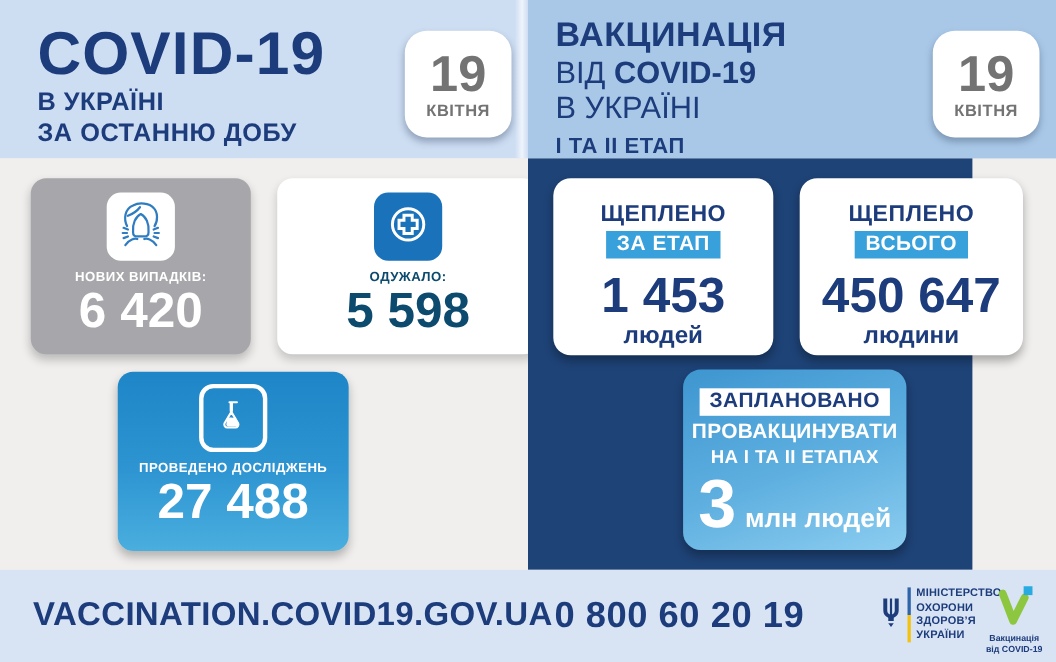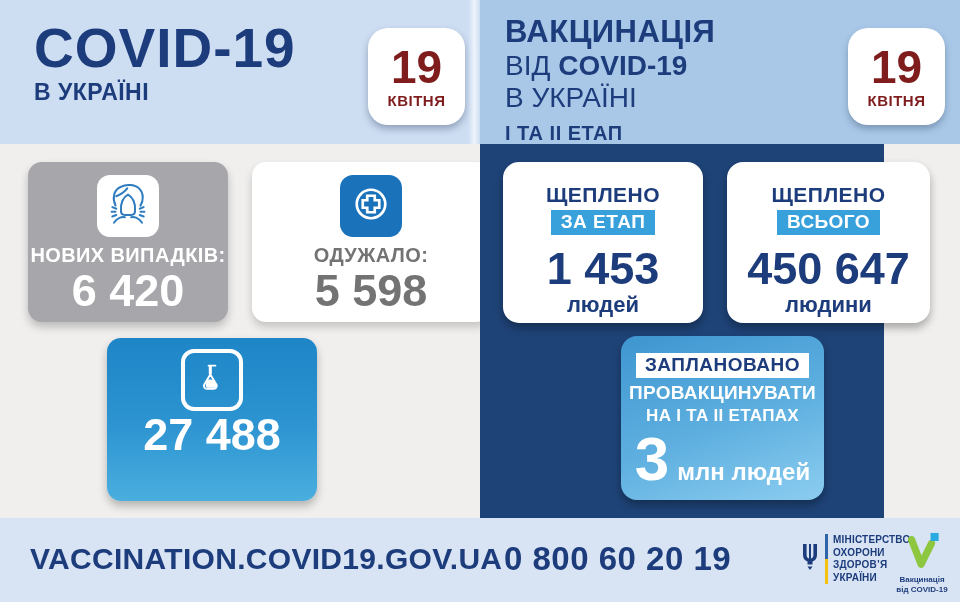--- a/index.html
+++ b/index.html
@@ -19,45 +19,45 @@
 
   .title-right { position:absolute; left:25px; top:14px; color:#1d3c7c; }
   .title-right .l1 { font-size:31px; font-weight:800; letter-spacing:.5px; line-height:1.15; }
   .title-right .l2 { font-size:28px; font-weight:400; line-height:1.15; }
   .title-right .l2 b { font-weight:800; }
   .title-right .l3 { font-size:28px; font-weight:400; line-height:1.15; }
   .title-right .l4 { font-size:20px; font-weight:800; margin-top:8px; letter-spacing:.5px; }
 
   .date-card { position:absolute; width:97px; height:97px; top:28px; background:#ffffff;
                border-radius:20px; box-shadow:0 4px 7px rgba(70,90,120,.45);
-               display:flex; flex-direction:column; align-items:center; justify-content:center; color:#7f1d1d; }
+               display:flex; flex-direction:column; align-items:center; justify-content:center; color:#737373; }
   .date-card .day { font-size:46px; font-weight:800; line-height:1; }
   .date-card .mon { font-size:15px; font-weight:700; letter-spacing:.5px; margin-top:2px; }
 
   
   .main-left  { position:absolute; left:0;    top:144px; width:480px; height:374px; background:#f0efee; }
   .main-right { position:absolute; left:480px; top:144px; width:404px; height:374px; background:#1e4377; }
 
   .stat-card { position:absolute; border-radius:14px; display:flex; flex-direction:column;
                align-items:center; text-align:center; }
   .card-gray { left:28px; top:18px; width:200px; height:160px; background:#a7a7ab;
                box-shadow:0 5px 9px rgba(0,0,0,.22); color:#ffffff; }
   .card-white { left:252px; top:18px; width:238px; height:160px; background:#ffffff;
-                box-shadow:0 5px 9px rgba(0,0,0,.18); color:#737373; }
+                box-shadow:0 5px 9px rgba(0,0,0,.18); color:#0c4a6e; }
   .card-tests { left:107px; top:194px; width:210px; height:163px;
                 background:linear-gradient(180deg,#1e85c7 0%,#2e95d2 55%,#4aaede 100%);
                 box-shadow:0 5px 9px rgba(0,0,0,.25); color:#ffffff; }
 
   .icon-box { width:62px; height:62px; border-radius:13px; margin-top:13px;
               display:flex; align-items:center; justify-content:center; }
   .icon-box.white { background:#ffffff; }
   .icon-box.blue  { background:#1a72ba; }
   .icon-box.outline { background:transparent; border:4px solid #ffffff; margin-top:11px; }
 
-  .stat-label { font-size:20px; font-weight:700; letter-spacing:.4px; margin-top:7px; }
+  .stat-label { font-size:12px; font-weight:700; letter-spacing:.4px; margin-top:7px; }
   .stat-value { font-size:45px; font-weight:800; line-height:1.05; }
 
   .vax-card { position:absolute; background:#ffffff; border-radius:16px; color:#1d3c7c;
               display:flex; flex-direction:column; align-items:center; text-align:center;
               box-shadow:0 5px 9px rgba(0,0,0,.3); }
   .vax-day   { left:23px;  top:18px; width:200px; height:161px; }
   .vax-total { left:247px; top:18px; width:203px; height:161px; }
   .vax-card .lbl  { font-size:21px; font-weight:800; margin-top:21px; letter-spacing:.5px; }
   .vax-card .chip { font-size:19px; font-weight:800; color:#ffffff; background:#38a0da;
                     padding:1px 10px 2px; margin-top:3px; letter-spacing:.5px; }
@@ -90,20 +90,21 @@
 </style>
 </head>
 <body>
 
 <div class="canvas">
 
   <div class="hdr-left">
     <div class="title-left">
       <div class="big">COVID-19</div>
       <div class="sub">В УКРАЇНІ</div>
+      <div class="sub">ЗА ОСТАННЮ ДОБУ</div>
     </div>
   </div>
 
   <div class="hdr-right">
     <div class="title-right">
       <div class="l1">ВАКЦИНАЦІЯ</div>
       <div class="l2"><span>ВІД </span><b>COVID-19</b></div>
       <div class="l3">В УКРАЇНІ</div>
       <div class="l4">І ТА ІІ ЕТАП</div>
     </div>
@@ -155,20 +156,21 @@
 
     <div class="stat-card card-tests">
       <div class="icon-box outline">
         <span>
           <svg width="36" height="36" viewBox="0 0 64 64">
             <path d="M26 10 h12 M28 12 v12 L40 44 a5 5 0 0 1-4.5 7 h-13 a5 5 0 0 1-4.5-7 L30 24 V12" fill="none" stroke="#ffffff" stroke-width="3.4" stroke-linecap="round" stroke-linejoin="round"></path>
             <path d="M22.5 36 C26 33, 31 37, 35.5 34 L40.5 44.5 a3.5 3.5 0 0 1-3.2 4.8 h-13 a3.5 3.5 0 0 1-3.2-4.8 Z" fill="#ffffff"></path>
           </svg>
         </span>
       </div>
+      <div class="stat-label">ПРОВЕДЕНО ДОСЛІДЖЕНЬ</div>
       <div class="stat-value">27 488</div>
     </div>
 
   </div>
 
   <div class="main-right">
 
     <div class="vax-card vax-day">
       <div class="lbl">ЩЕПЛЕНО</div>
       <div class="chip">ЗА ЕТАП</div>

